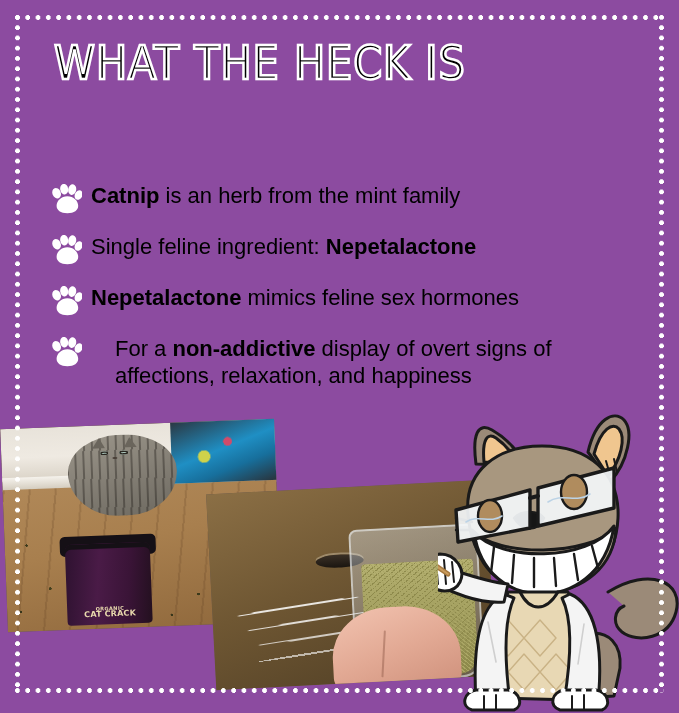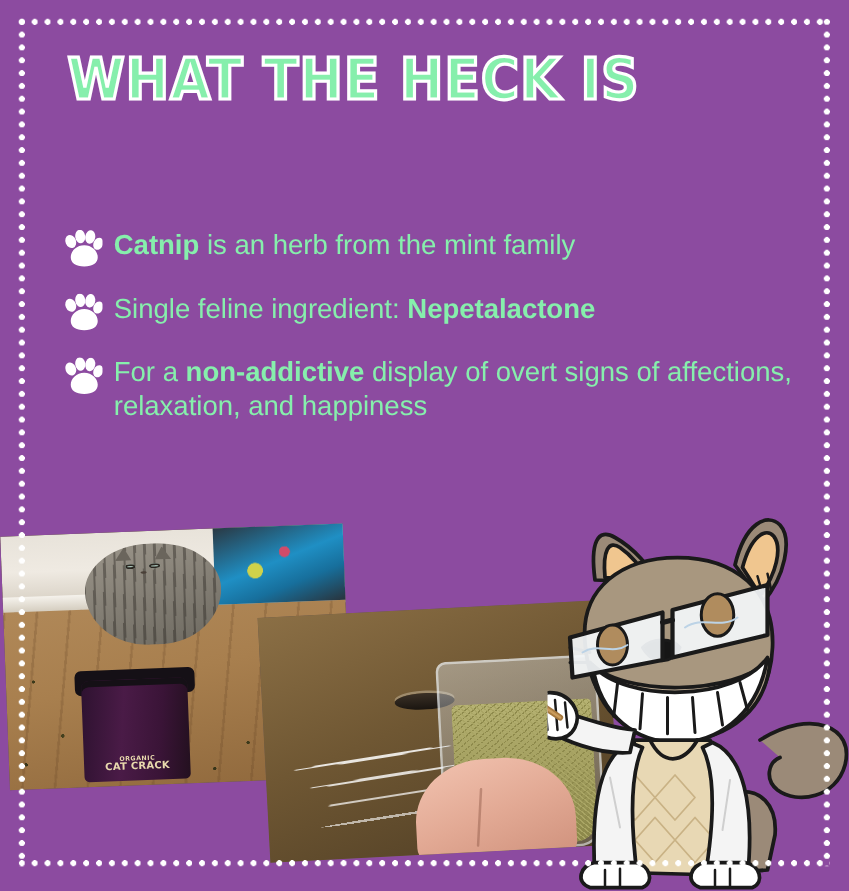--- a/index.html
+++ b/index.html
@@ -29,45 +29,45 @@
   .dot-left,.dot-right{
     top:0;width:5px;height:678px;
     background-image:radial-gradient(circle at 2.5px 2.5px,#ffffff 2.2px,rgba(255,255,255,0) 2.6px);
     background-size:5px 10.27px;background-repeat:repeat-y;
   }
   .dot-left{left:0;} .dot-right{left:644px;}
 
   
   .headline{
     position:absolute;left:54px;top:36px;width:560px;z-index:30;
-    color:#86efac;
+    color:#000000;
     font-family:"DejaVu Sans","Liberation Sans",sans-serif;
-    font-weight:700;font-size:46px;line-height:55px;
+    font-weight:400;font-size:46px;line-height:55px;
     letter-spacing:1px;
     text-transform:uppercase;
     -webkit-text-stroke:2.5px #ffffff;
     font-stretch:condensed;
   }
   .headline .ln{display:block;white-space:nowrap;}
 
   
   .bullets{
     position:absolute;left:50px;top:182px;width:600px;z-index:30;
   }
   .bullet{
     display:flex;align-items:flex-start;
     margin-bottom:19px;
   }
-  .bullet:last-child{margin-bottom:0;}
+  .bullet:last-child{margin-bottom:0;gap:24px;}
   .paw{
     flex:0 0 auto;width:32px;height:30px;margin-right:9px;margin-top:2px;
   }
   .paw svg{display:block;width:32px;height:30px;}
   .btext{
-    color:#86efac;font-size:22px;line-height:27px;
+    color:#000000;font-size:22px;line-height:27px;
     font-family:"Liberation Sans","DejaVu Sans",sans-serif;
     font-weight:400;
   }
   .btext b{font-weight:700;}
 
   
   .photo{position:absolute;overflow:hidden;background:#6b5a4a;}
 
   #photo1{
     left:4px;top:424px;width:274px;height:203px;
@@ -308,20 +308,32 @@
           <ellipse cx="6.6" cy="9.2" rx="4.2" ry="5.4" transform="rotate(-22 6.6 9.2)"></ellipse>
           <ellipse cx="14.2" cy="5.2" rx="4.0" ry="5.4" transform="rotate(-8 14.2 5.2)"></ellipse>
           <ellipse cx="22.2" cy="5.6" rx="4.0" ry="5.4" transform="rotate(9 22.2 5.6)"></ellipse>
           <ellipse cx="28.6" cy="11.0" rx="3.8" ry="5.0" transform="rotate(24 28.6 11)"></ellipse>
           <path d="M17.4 12.2c6.2 0 10.8 4.6 10.8 9.6 0 4.6-4.0 7.4-10.8 7.4S6.6 26.4 6.6 21.8c0-5 4.6-9.6 10.8-9.6z"></path>
         </svg>
       </span>
       <span class="btext"><span>Single feline ingredient: </span><b>Nepetalactone</b></span>
     </div>
 
+    <div class="bullet">
+      <span class="paw">
+        <svg viewBox="0 0 32 30" xmlns="http://www.w3.org/2000/svg" fill="#ffffff">
+          <ellipse cx="6.6" cy="9.2" rx="4.2" ry="5.4" transform="rotate(-22 6.6 9.2)"></ellipse>
+          <ellipse cx="14.2" cy="5.2" rx="4.0" ry="5.4" transform="rotate(-8 14.2 5.2)"></ellipse>
+          <ellipse cx="22.2" cy="5.6" rx="4.0" ry="5.4" transform="rotate(9 22.2 5.6)"></ellipse>
+          <ellipse cx="28.6" cy="11.0" rx="3.8" ry="5.0" transform="rotate(24 28.6 11)"></ellipse>
+          <path d="M17.4 12.2c6.2 0 10.8 4.6 10.8 9.6 0 4.6-4.0 7.4-10.8 7.4S6.6 26.4 6.6 21.8c0-5 4.6-9.6 10.8-9.6z"></path>
+        </svg>
+      </span>
+      <span class="btext"><b>Nepetalactone</b><span> mimics feline sex hormones</span></span>
+    </div>
 
     <div class="bullet">
       <span class="paw">
         <svg viewBox="0 0 32 30" xmlns="http://www.w3.org/2000/svg" fill="#ffffff">
           <ellipse cx="6.6" cy="9.2" rx="4.2" ry="5.4" transform="rotate(-22 6.6 9.2)"></ellipse>
           <ellipse cx="14.2" cy="5.2" rx="4.0" ry="5.4" transform="rotate(-8 14.2 5.2)"></ellipse>
           <ellipse cx="22.2" cy="5.6" rx="4.0" ry="5.4" transform="rotate(9 22.2 5.6)"></ellipse>
           <ellipse cx="28.6" cy="11.0" rx="3.8" ry="5.0" transform="rotate(24 28.6 11)"></ellipse>
           <path d="M17.4 12.2c6.2 0 10.8 4.6 10.8 9.6 0 4.6-4.0 7.4-10.8 7.4S6.6 26.4 6.6 21.8c0-5 4.6-9.6 10.8-9.6z"></path>
         </svg>

